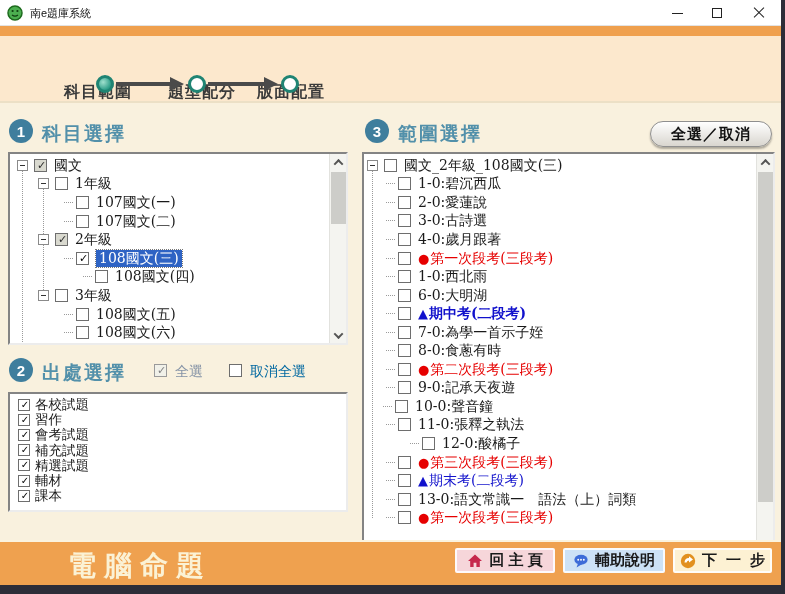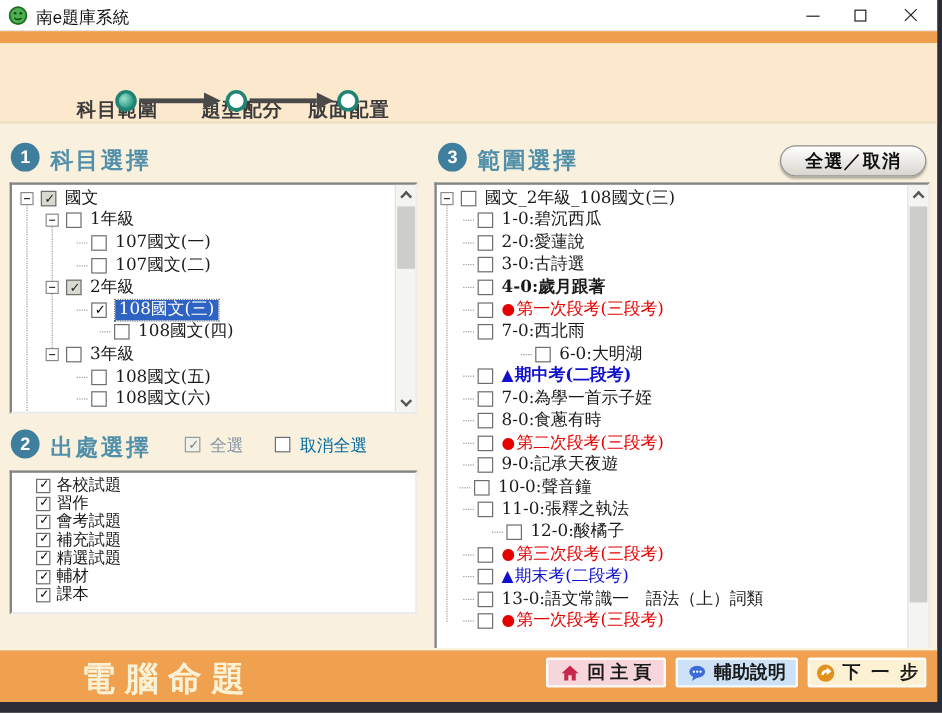--- a/index.html
+++ b/index.html
@@ -3,21 +3,21 @@
 <meta charset="utf-8">
 <style>
   * { margin:0; padding:0; box-sizing:border-box; }
   html,body { width:785px; height:594px; }
   body { font-family:"Liberation Sans", sans-serif; position:relative; background:#2d2d38; overflow:hidden; }
   #win { position:absolute; left:0; top:0; width:781px; height:585px; background:#f9f1de; overflow:hidden; }
 
   
   .titlebar { position:absolute; left:0; top:0; width:100%; height:26px; background:#ffffff; border-bottom:1px solid #e3e3e3; }
   .app-icon { position:absolute; left:7px; top:5px; width:16px; height:16px; }
-  .win-title { position:absolute; left:30px; top:6px; font-size:14px; color:#111; }
+  .win-title { position:absolute; left:30px; top:6px; font-size:11px; color:#111; }
   .winbtn { position:absolute; top:0; width:40px; height:26px; display:flex; align-items:center; justify-content:center; cursor:default; }
   .winbtn.min { right:84px; } .winbtn.max { right:44px; } .winbtn.close { right:2px; }
   .glyph-min { width:11px; height:0; border-top:1.5px solid #222; }
   .glyph-max { width:10px; height:10px; border:1.5px solid #222; }
   .glyph-close { position:relative; width:12px; height:12px; }
   .glyph-close i { position:absolute; left:-1px; top:5px; width:14px; height:0; border-top:1.5px solid #222; }
   .glyph-close i:first-child { transform:rotate(45deg); } .glyph-close i:last-child { transform:rotate(-45deg); }
 
   
   .stripe { position:absolute; left:0; top:26px; width:100%; height:10px; background:#efa04e; }
@@ -68,21 +68,21 @@
   .sthumb { position:absolute; left:1px; width:15px; background:#cdcdc9; }
   #tree1 .sthumb { top:18px; height:52px; } #tree3 .sthumb { top:18px; height:330px; }
 
   
   .hcb-label { position:absolute; font-size:14px; font-family:"DejaVu Serif", serif; }
   .cb.dis { border-color:#9a9a9a; background:#f1f1e9; } .cb.dis::after { content:"✓"; color:#808080; }
   .cb.abs { position:absolute; margin:0; }
 
   
   #list2 .treecontent { right:0; top:3px; }
-  #list2 .trow { height:15.2px; padding-left:20px; }
+  #list2 .trow { height:15.2px; padding-left:8px; }
   #list2 .cb { width:12px; height:12px; flex:0 0 12px; margin-right:5px; }
   #list2 .cb::after { width:12px; line-height:12px; font-size:10px; }
   #list2 .tlabel { font-size:13.5px; }
 
   
   .pill { position:absolute; left:650px; top:121px; width:122px; height:26px; border-radius:13px;
           background:linear-gradient(#ffffff,#d9d6cf); border:1px solid #8f8f8f;
           box-shadow:0 2px 2px rgba(0,0,0,0.3); font-size:15px; font-weight:bold; color:#111;
           display:flex; align-items:center; justify-content:center; letter-spacing:1px; cursor:default; }
 
@@ -267,36 +267,36 @@
         <div class="trow" style="padding-left: 22px;">
           <span class="stub"></span>
           <span class="cb"></span>
           <span class="tlabel">2-0:愛蓮說</span>
         </div>
         <div class="trow" style="padding-left: 22px;">
           <span class="stub"></span>
           <span class="cb"></span>
           <span class="tlabel">3-0:古詩選</span>
         </div>
-        <div class="trow" style="padding-left: 22px; font-weight: bold;">
+        <div class="trow" style="padding-left: 22px;">
           <span class="stub"></span>
           <span class="cb"></span>
           <span class="tlabel">4-0:歲月跟著</span>
         </div>
         <div class="trow" style="padding-left: 22px;">
           <span class="stub"></span>
           <span class="cb"></span>
           <span class="tlabel c-red"><span class="bullet">●</span>第一次段考(三段考)</span>
         </div>
         <div class="trow" style="padding-left: 22px;">
           <span class="stub"></span>
           <span class="cb"></span>
-          <span class="tlabel">7-0:西北雨</span>
-        </div>
-        <div class="trow" style="padding-left: 22px; margin-left: 48px;">
+          <span class="tlabel">1-0:西北雨</span>
+        </div>
+        <div class="trow" style="padding-left: 22px;">
           <span class="stub"></span>
           <span class="cb"></span>
           <span class="tlabel">6-0:大明湖</span>
         </div>
         <div class="trow" style="padding-left: 22px; font-weight: bold;">
           <span class="stub"></span>
           <span class="cb"></span>
           <span class="tlabel c-blue"><span class="bullet">▲</span>期中考(二段考)</span>
         </div>
         <div class="trow" style="padding-left: 22px;">

